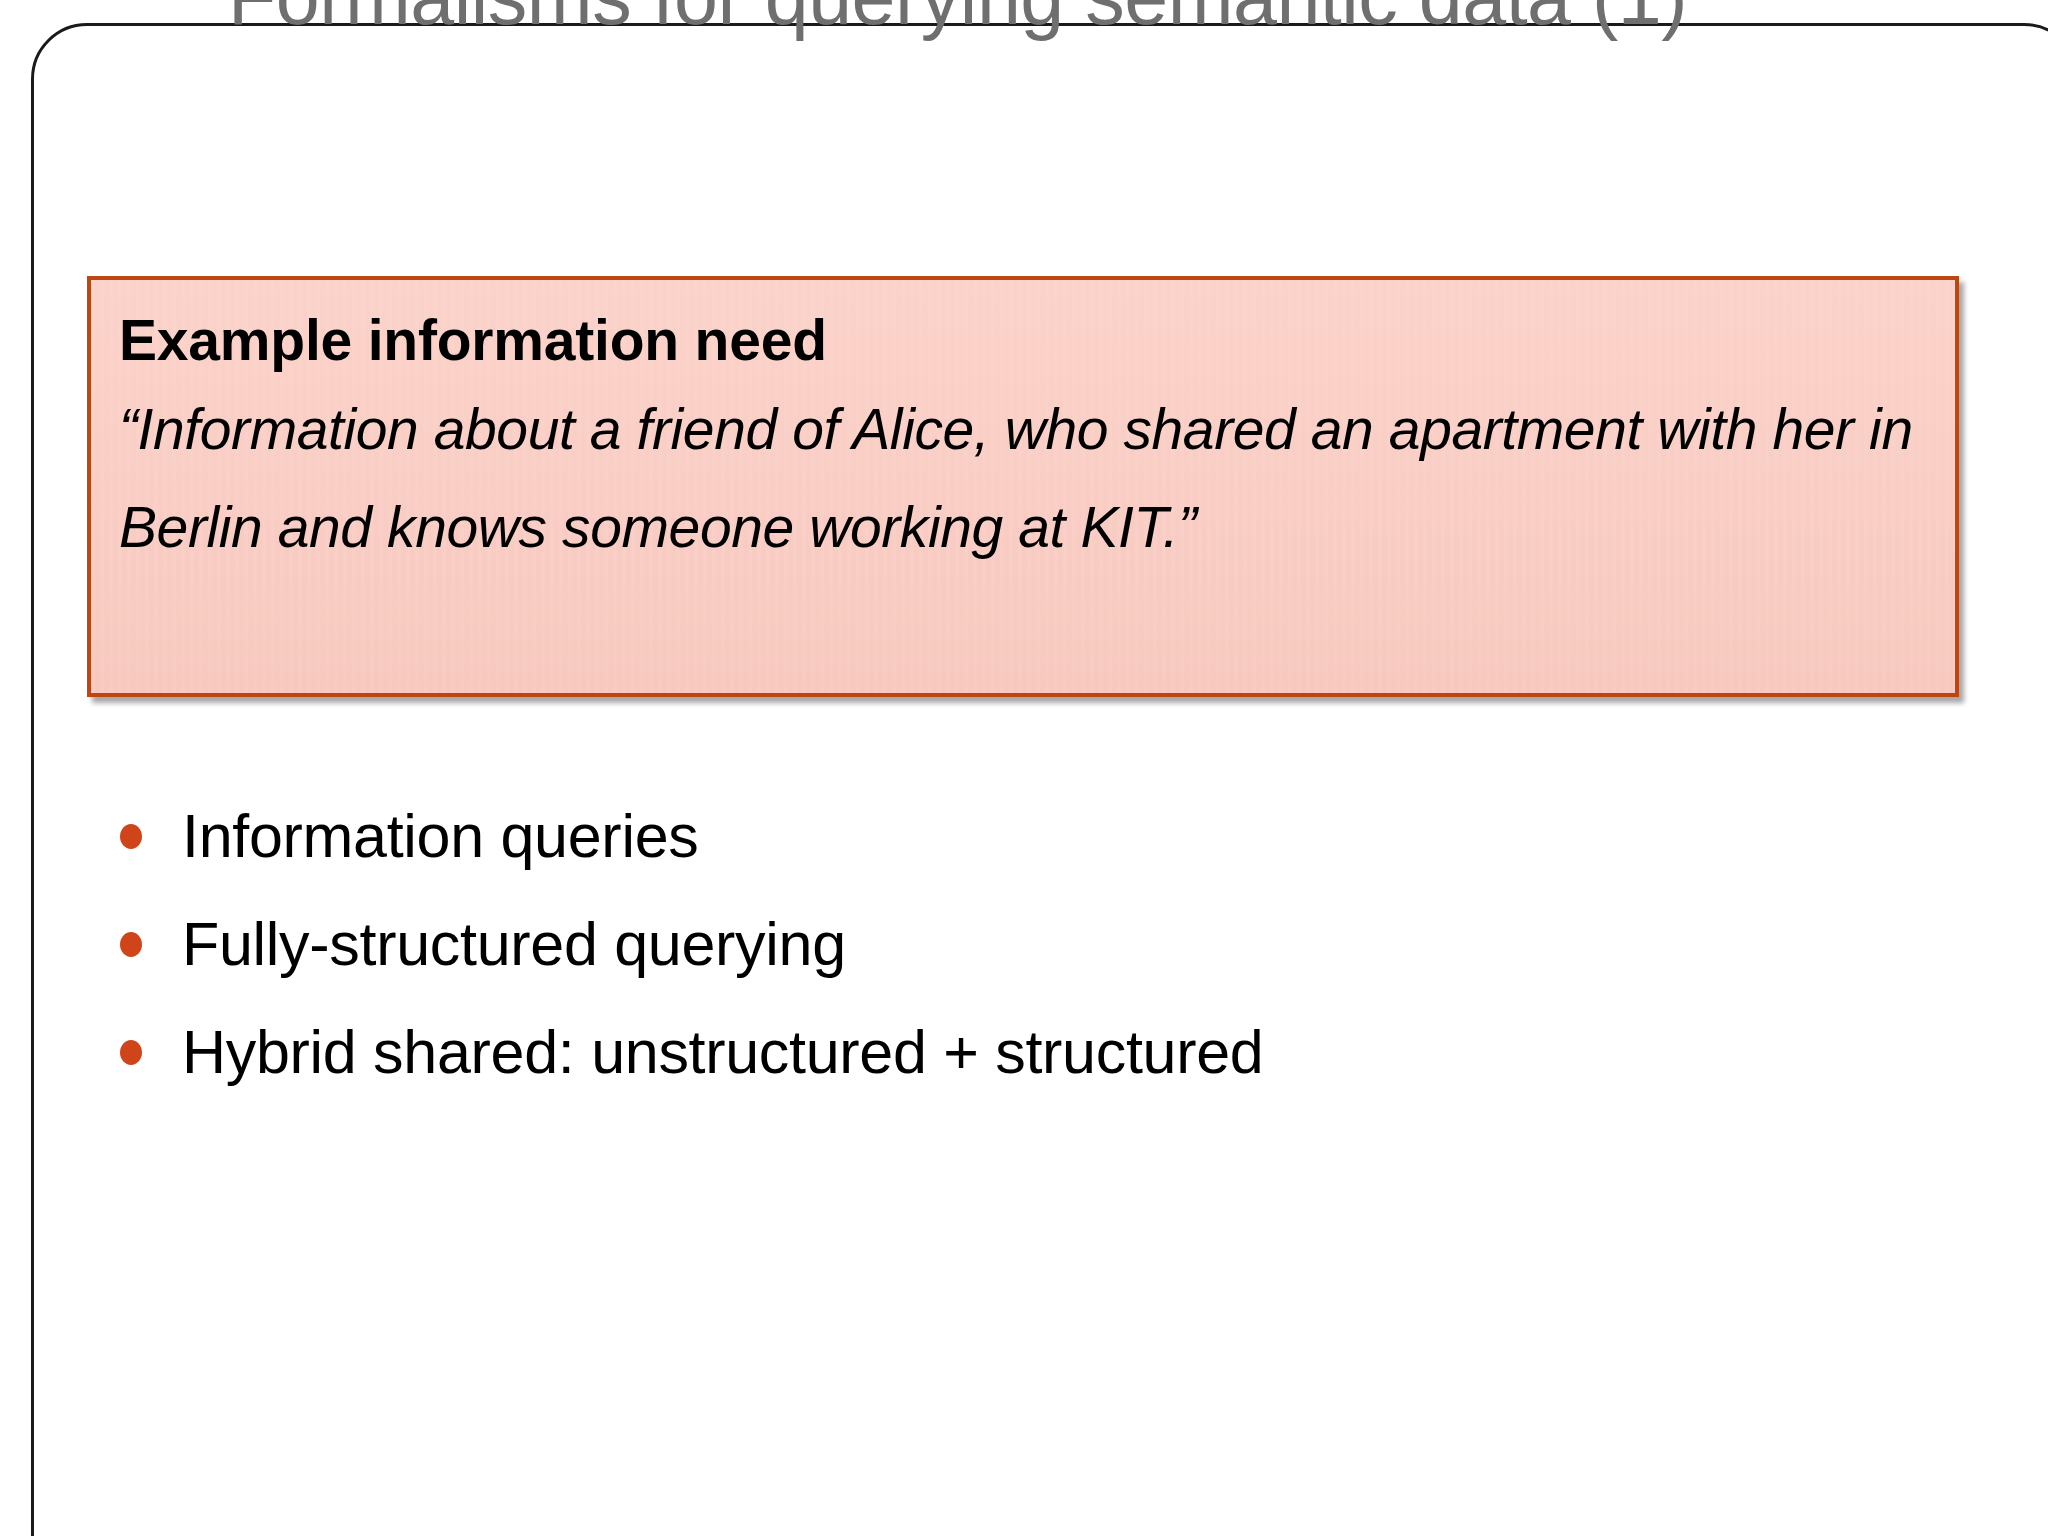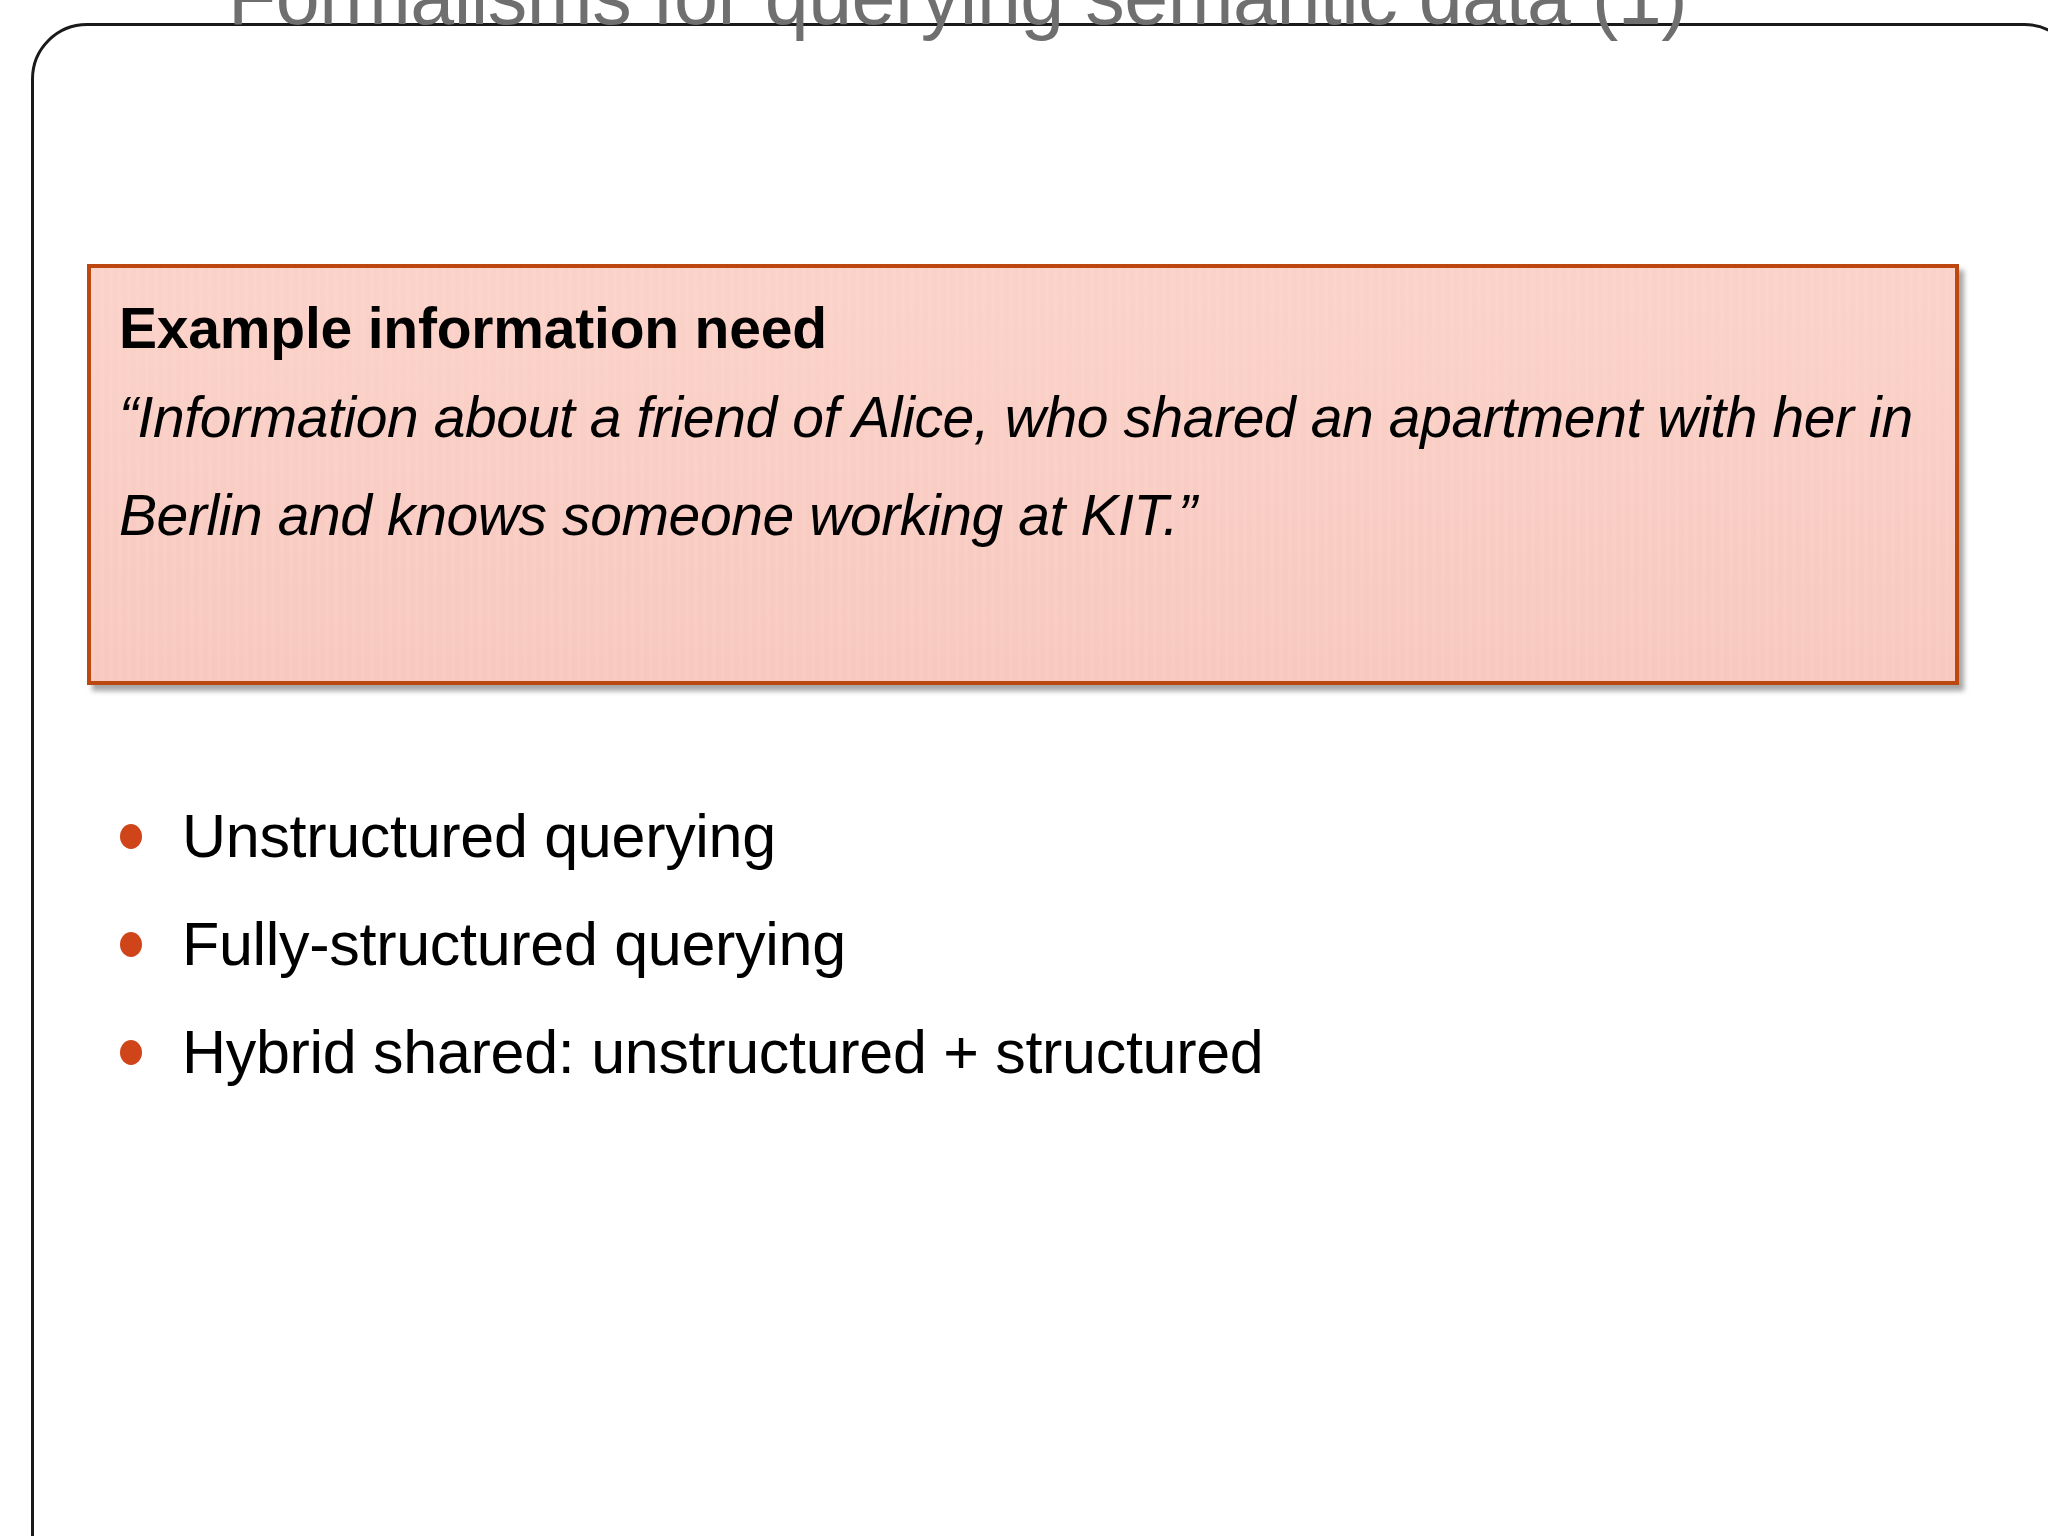--- a/index.html
+++ b/index.html
@@ -51,21 +51,21 @@
     line-height: 98px;
     font-weight: 400;
     letter-spacing: -0.5px;
     white-space: pre-wrap;
   }
 
   
   .example-box {
     position: absolute;
     left: 87px;
-    top: 264px;
+    top: 276px;
     width: 1872px;
     height: 421px;
     background:
       repeating-linear-gradient(
         to right,
         rgba(255,255,255,0.055) 0px,
         rgba(255,255,255,0.055) 4px,
         rgba(0,0,0,0.0) 4px,
         rgba(0,0,0,0.0) 9px),
       linear-gradient(to bottom, #fbd2c9 0%, #f9cdc4 55%, #f7c8be 100%);
@@ -136,21 +136,21 @@
     <div class="example-inner">
       <div class="example-heading">Example information need</div>
       <div class="example-quote">“Information about a friend of Alice, who shared an apartment with her in Berlin and knows someone working at KIT.”</div>
     </div>
   </div>
 
   <div class="bullets">
 
     <div class="bullet-row">
       <span class="bullet-dot"></span>
-      <span class="bullet-text">Unstructured querying</span>
+      <span class="bullet-text">Information queries</span>
     </div>
 
     <div class="bullet-row">
       <span class="bullet-dot"></span>
       <span class="bullet-text">Fully-structured querying</span>
     </div>
 
     <div class="bullet-row">
       <span class="bullet-dot"></span>
       <span class="bullet-text">Hybrid shared: unstructured + structured</span>

